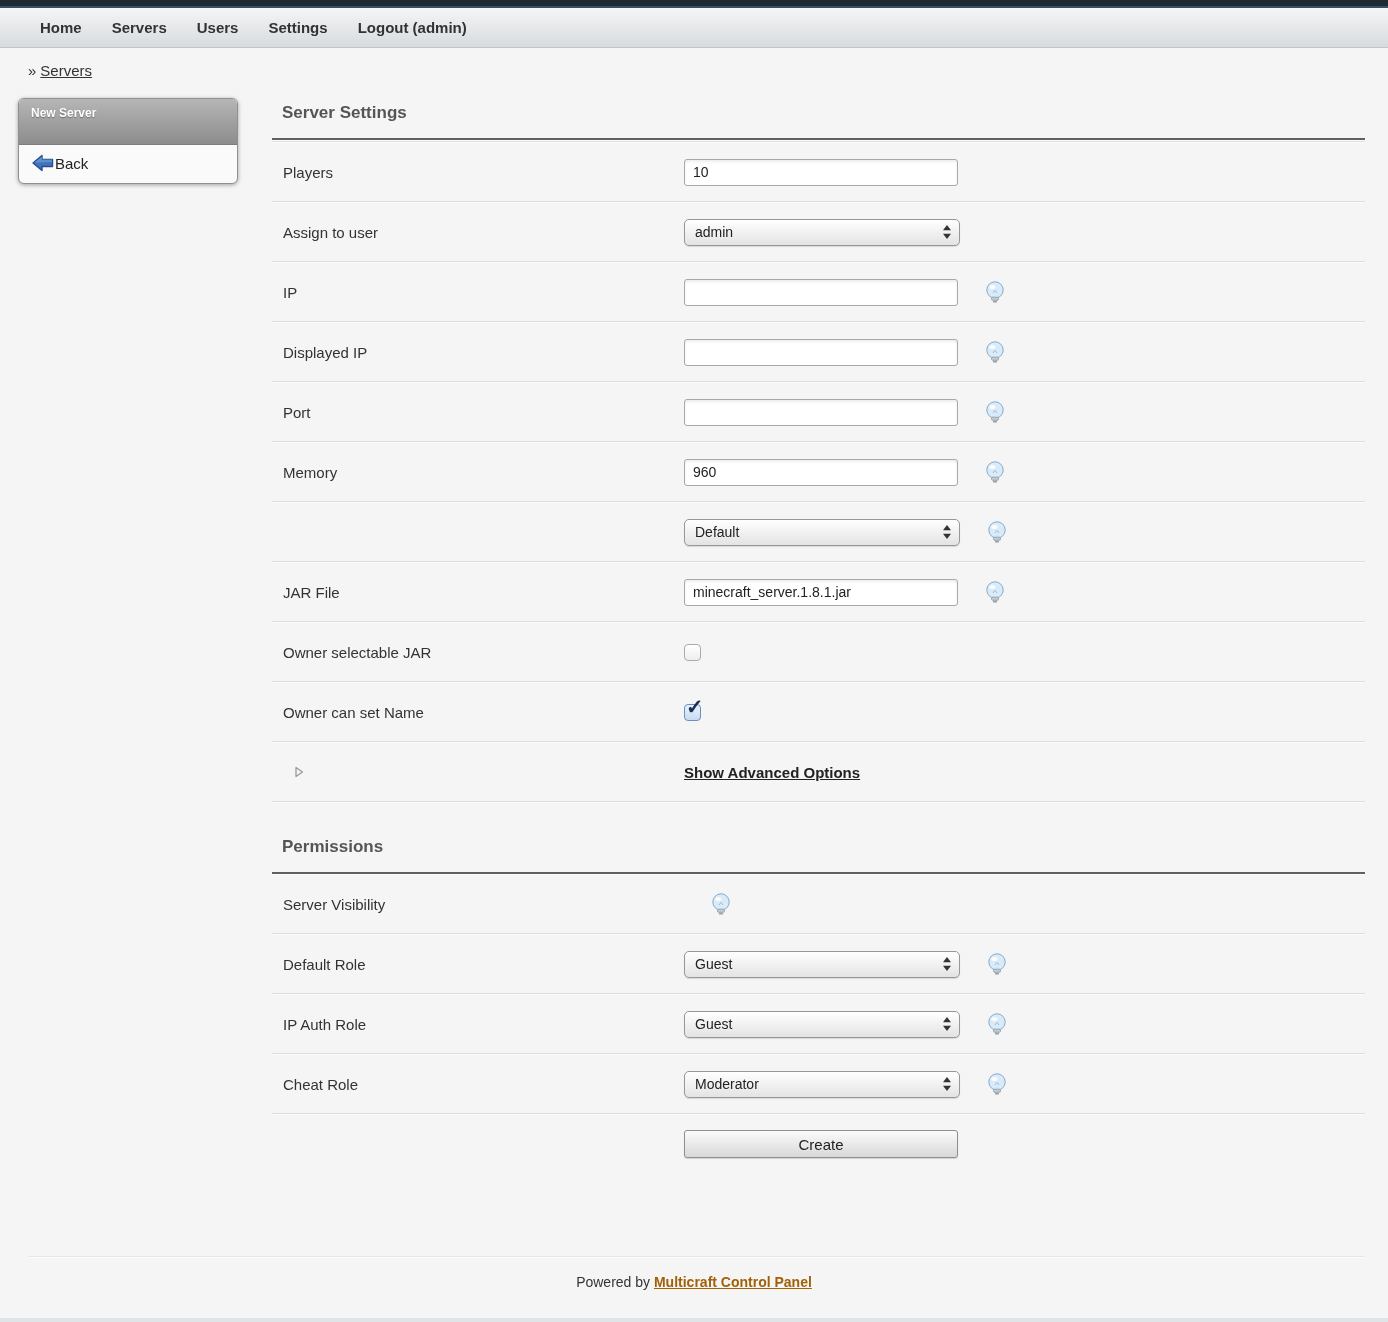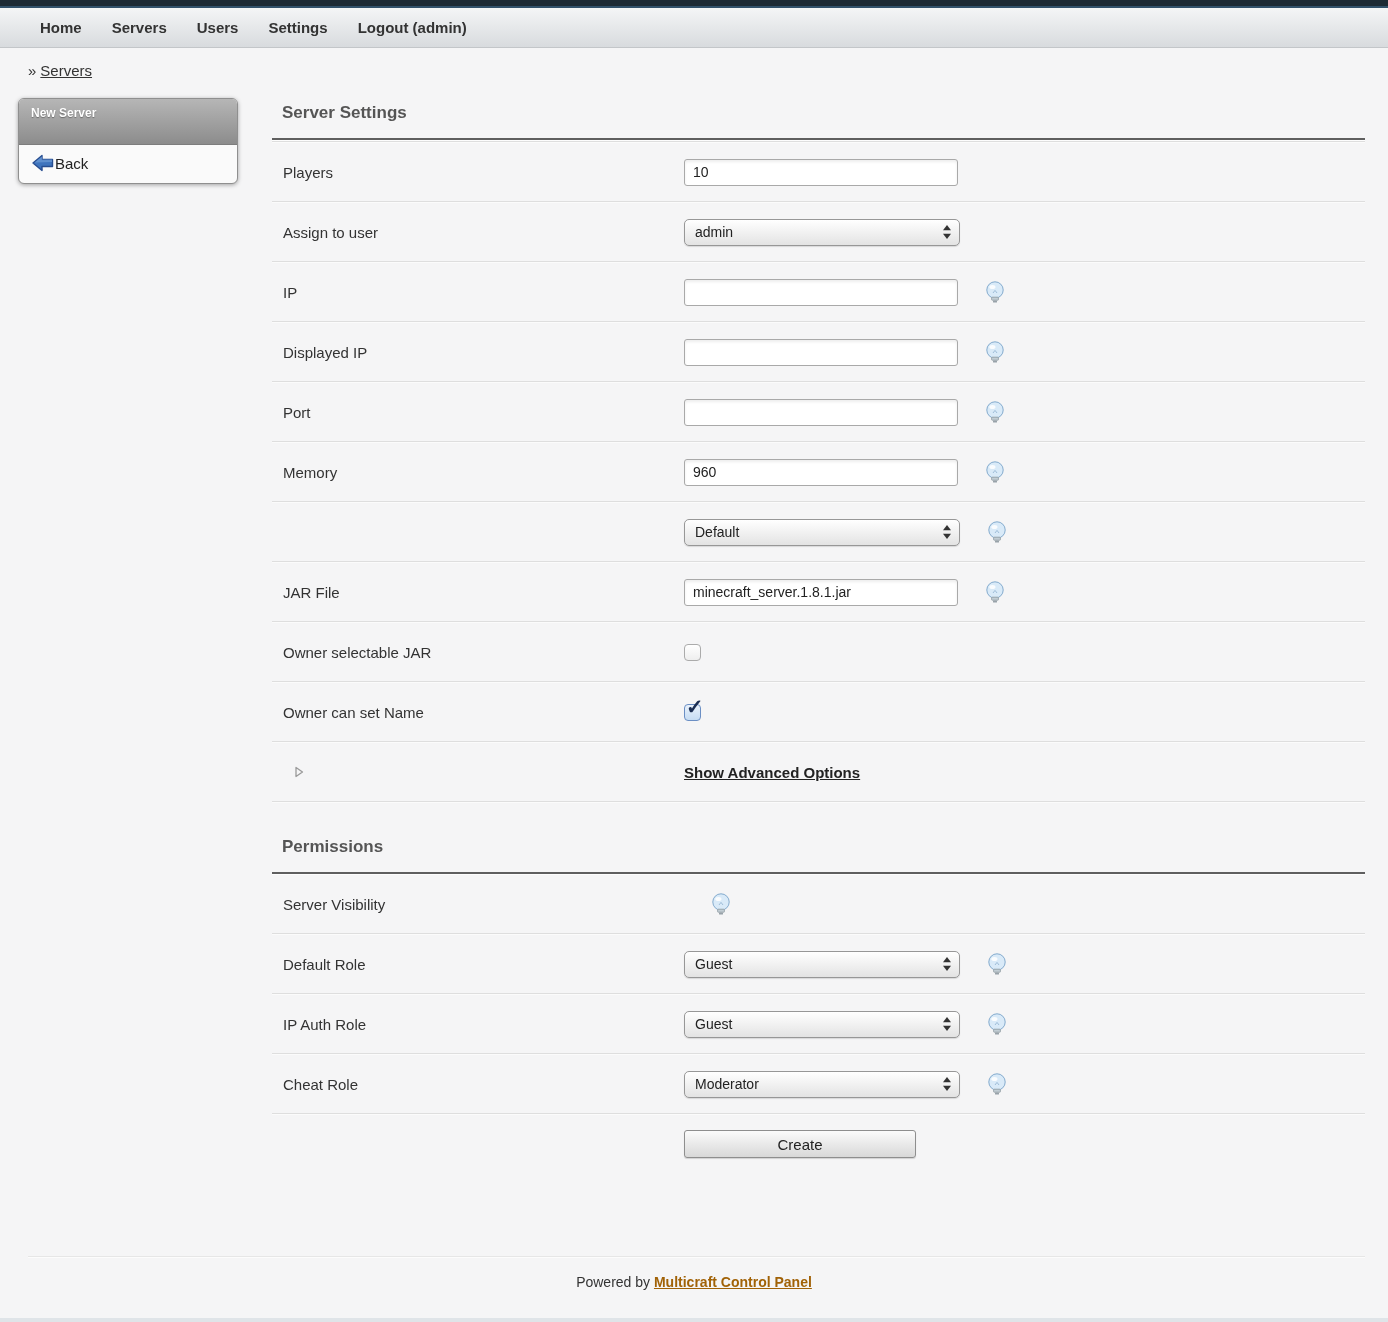--- a/index.html
+++ b/index.html
@@ -94,21 +94,21 @@
   .cb .tick {
     display: none;
     position: absolute; left: 1px; top: -10px;
     font-size: 21px; font-weight: bold; color: #1a2d52;
   }
   .cb.checked .tick { display: block; }
   .disclosure { color: #9a9a9a; font-size: 13px; margin-left: 11px; }
   .adv-link { font-size: 15px; font-weight: bold; color: #222; text-decoration: underline; cursor: pointer; }
   .permissions-block { margin-top: 34px; }
   button.create-btn {
-    width: 232px; height: 28px;
+    width: 274px; height: 28px;
     border: 1px solid #8e8e8e; border-radius: 3px;
     background: linear-gradient(#fbfbfb, #d8d8d8);
     font-size: 15px; color: #222;
     font-family: "Liberation Sans", sans-serif;
     box-shadow: 0 1px 1px rgba(0,0,0,0.15);
     cursor: pointer;
   }
   
   .footer-rule {
     position: absolute; left: 28px; right: 23px; top: 1256px;

